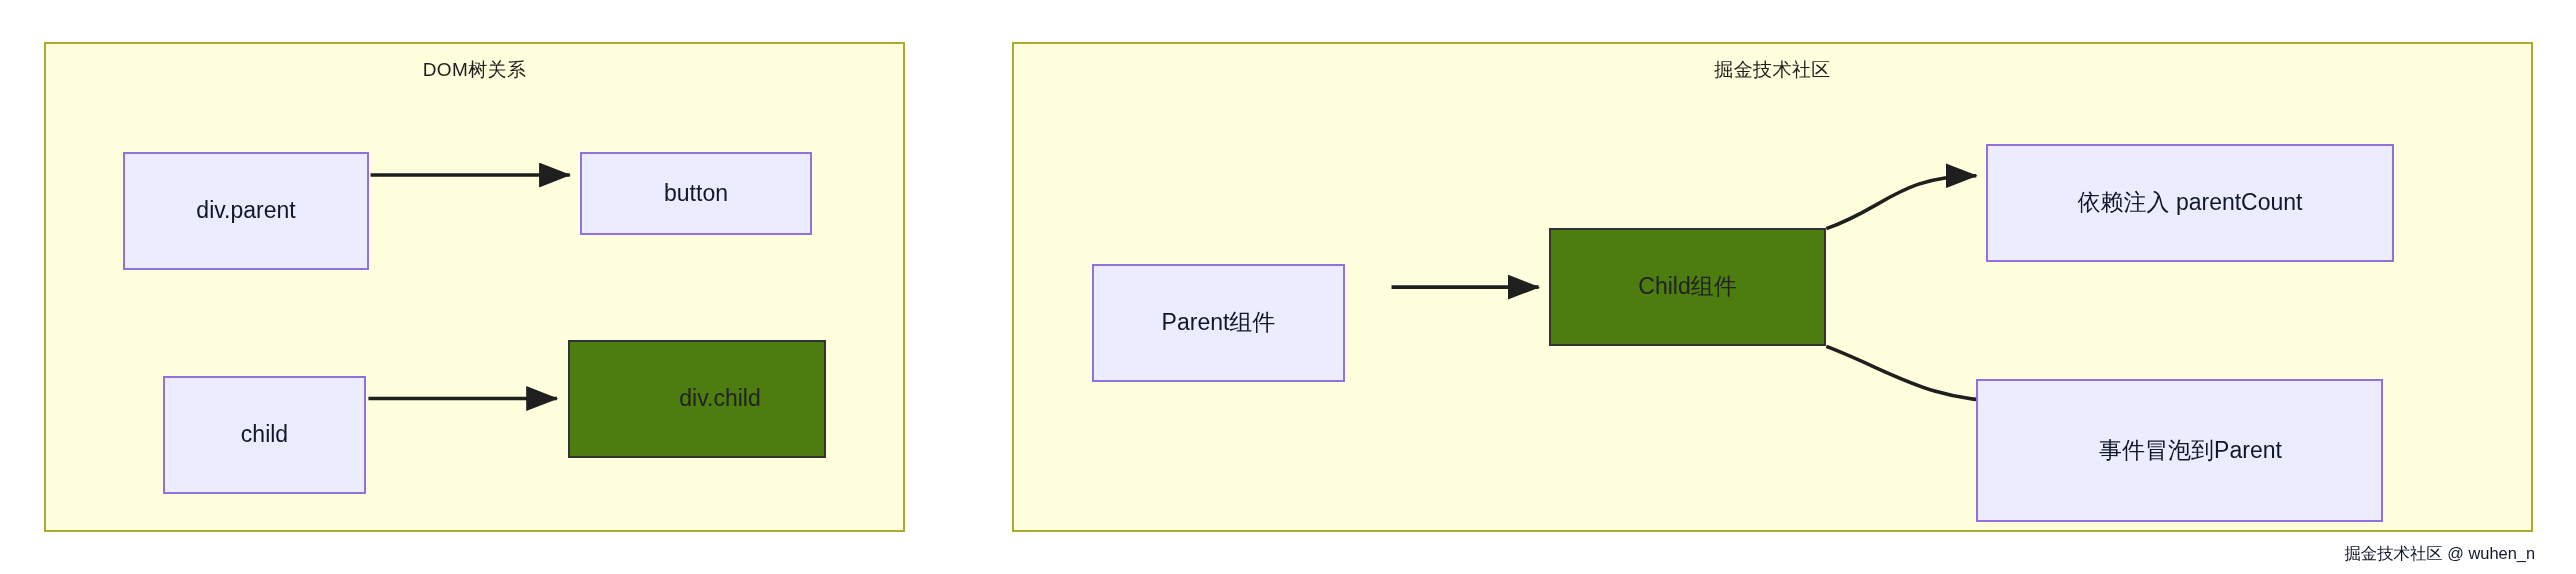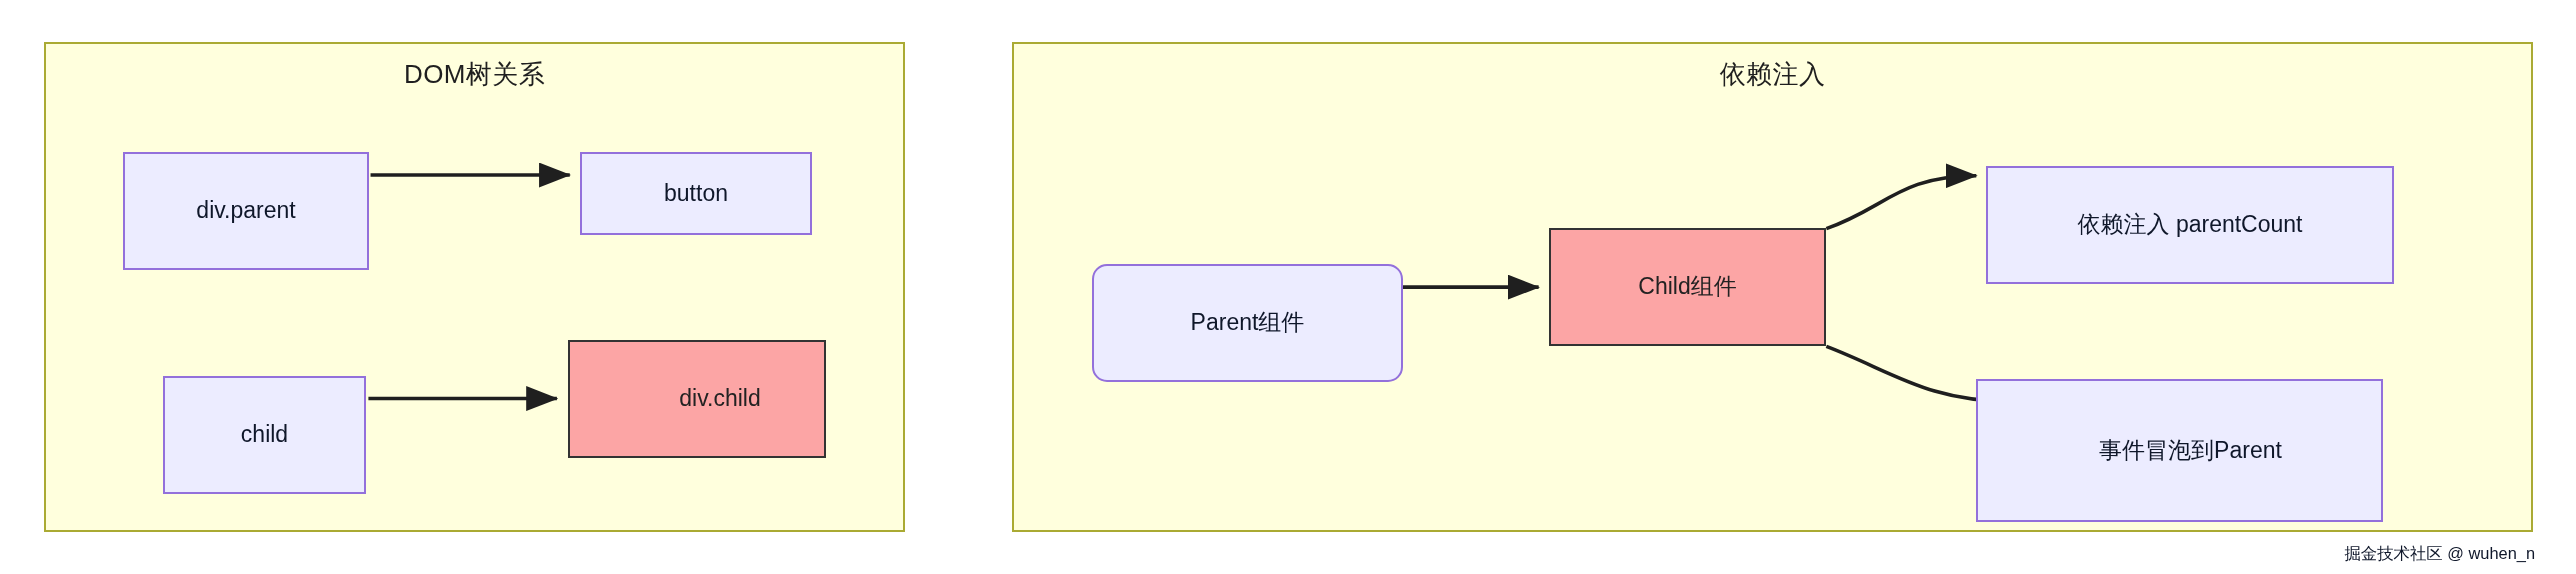--- a/index.html
+++ b/index.html
@@ -28,21 +28,21 @@
   }
   #panel-dom   { left: 44px;   top: 42px; width: 861px; height: 490px; }
   #panel-comp  { left: 1012px; top: 42px; width: 1521px; height: 490px; }
 
   .panel-title {
     position: absolute;
     top: 13px;
     left: 0;
     width: 100%;
     text-align: center;
-    font-size: 26px;
+    font-size: 19px;
     color: #1f1f1f;
     letter-spacing: 0.4px;
     white-space: nowrap;
   }
 
   .node {
     position: absolute;
     box-sizing: border-box;
     display: flex;
     align-items: center;
@@ -52,34 +52,34 @@
     text-align: center;
     white-space: nowrap;
   }
   .node.lavender {
     background: #ececff;
     border: 2.1px solid #9370db;
     color: #0f172a;
     margin-top: 36px;
   }
   .node.pink {
-    background: #fca5a5;
+    background: #4d7c0f;
     border: 2.1px solid #333333;
     color: #222222;
   }
 
   
   #node-div-parent  { left: 123px;  top: 116px; width: 246px; height: 118px; }
   #node-button      { left: 580px;  top: 116px; width: 232px; height: 83px; }
   #node-body        { left: 163px;  top: 340px; width: 203px; height: 118px; }
   #node-div-child   { left: 568px;  top: 340px; width: 258px; height: 118px; padding-left: 46px; }
 
-  #node-parent-comp { left: 1092px; top: 228px; width: 311px; height: 118px; border-radius: 15px; }
+  #node-parent-comp { left: 1092px; top: 228px; width: 253px; height: 118px; }
   #node-child-comp  { left: 1549px; top: 228px; width: 277px; height: 118px; }
-  #node-inject      { left: 1986px; top: 130px; width: 408px; height: 118px; }
+  #node-inject      { left: 1986px; top: 108px; width: 408px; height: 118px; }
   #node-bubble      { left: 1976px; top: 343px; width: 407px; height: 143px; padding-left: 22px; }
 
   #watermark {
     position: absolute;
     right: 41px;
     bottom: 10px;
     font-size: 16.4px;
     color: #0f172a;
     white-space: nowrap;
   }
@@ -101,21 +101,21 @@
 </head>
 <body>
 
 <div id="canvas">
 
   <div class="panel" id="panel-dom">
     <div class="panel-title">DOM树关系</div>
   </div>
 
   <div class="panel" id="panel-comp">
-    <div class="panel-title">依赖注入</div>
+    <div class="panel-title">掘金技术社区</div>
   </div>
 
   <svg class="edges" viewBox="0 0 3608 805" width="2576" height="575">
     <defs>
       <marker id="arrowhead" markerWidth="9" markerHeight="7" refX="8.6" refY="3.5" orient="auto" markerUnits="strokeWidth">
         <polygon points="0 0, 9 3.5, 0 7" fill="#1f1f1f"></polygon>
       </marker>
     </defs>
 
     <path class="edge-line" d="M 519 245 L 798 245" marker-end="url(#arrowhead)"></path>

